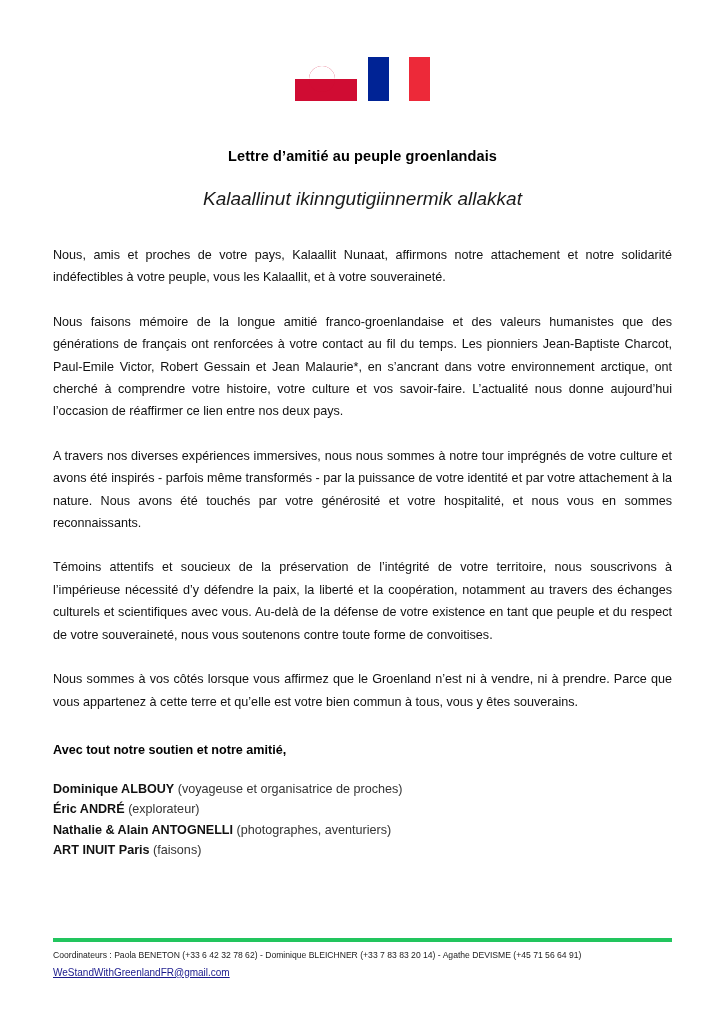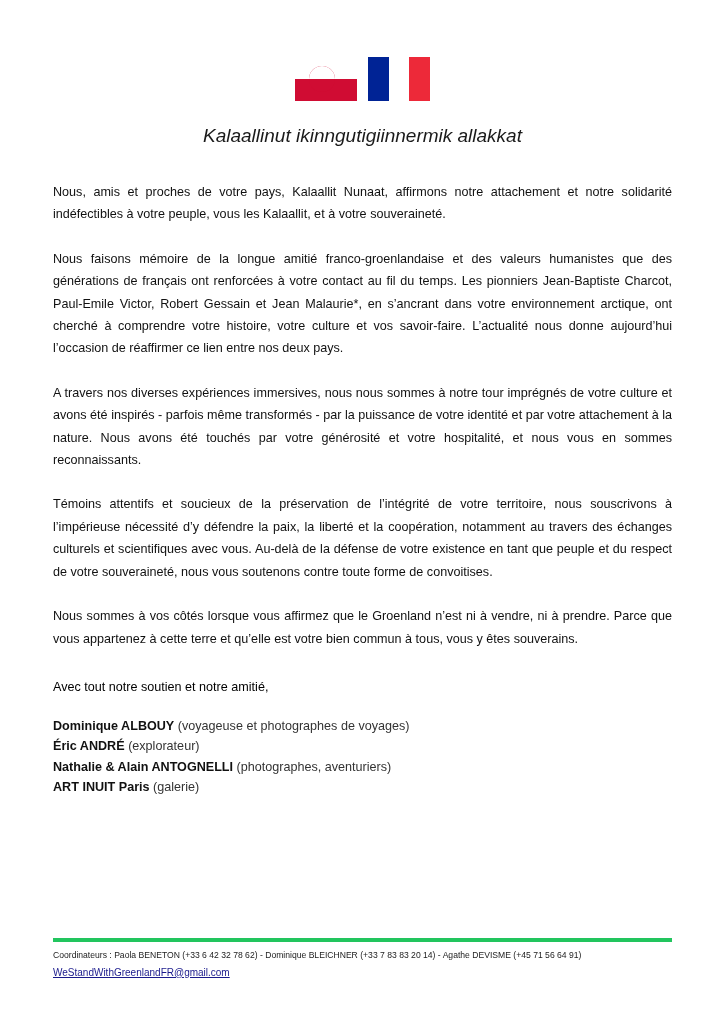--- a/index.html
+++ b/index.html
@@ -98,21 +98,21 @@
     margin-top: 34px;
   }
   .body-text p {
     margin: 0 0 22px 0;
     font-size: 12.6px;
     line-height: 1.78;
     text-align: justify;
     color: #111111;
   }
   .closing {
-    font-weight: normal;
+    font-weight: bold;
     font-size: 12.6px;
     margin: 30px 0 22px 0;
   }
 
   
   .signatures {
     margin-top: 4px;
   }
   .sig-line {
     font-size: 12.6px;
@@ -159,48 +159,49 @@
       <div class="gl-bottom"></div>
       <div class="gl-circle"></div>
     </div>
     <div class="flag flag-fr">
       <span class="fr-blue"></span>
       <span class="fr-white"></span>
       <span class="fr-red"></span>
     </div>
   </div>
 
+  <div class="title">Lettre d’amitié au peuple groenlandais</div>
   <div class="subtitle">Kalaallinut ikinngutigiinnermik allakkat</div>
 
   <div class="body-text">
     <p>Nous, amis et proches de votre pays, Kalaallit Nunaat, affirmons notre attachement et notre solidarité indéfectibles à votre peuple, vous les Kalaallit, et à votre souveraineté.</p>
     <p>Nous faisons mémoire de la longue amitié franco-groenlandaise et des valeurs humanistes que des générations de français ont renforcées à votre contact au fil du temps. Les pionniers Jean-Baptiste Charcot, Paul-Emile Victor, Robert Gessain et Jean Malaurie*, en s’ancrant dans votre environnement arctique, ont cherché à comprendre votre histoire, votre culture et vos savoir-faire. L’actualité nous donne aujourd’hui l’occasion de réaffirmer ce lien entre nos deux pays.</p>
     <p>A travers nos diverses expériences immersives, nous nous sommes à notre tour imprégnés de votre culture et avons été inspirés - parfois même transformés - par la puissance de votre identité et par votre attachement à la nature. Nous avons été touchés par votre générosité et votre hospitalité, et nous vous en sommes reconnaissants.</p>
     <p>Témoins attentifs et soucieux de la préservation de l’intégrité de votre territoire, nous souscrivons à l’impérieuse nécessité d’y défendre la paix, la liberté et la coopération, notamment au travers des échanges culturels et scientifiques avec vous. Au-delà de la défense de votre existence en tant que peuple et du respect de votre souveraineté, nous vous soutenons contre toute forme de convoitises.</p>
     <p>Nous sommes à vos côtés lorsque vous affirmez que le Groenland n’est ni à vendre, ni à prendre. Parce que vous appartenez à cette terre et qu’elle est votre bien commun à tous, vous y êtes souverains.</p>
   </div>
 
   <div class="closing">Avec tout notre soutien et notre amitié,</div>
 
   <div class="signatures">
     <div class="sig-line">
       <span class="sig-name">Dominique ALBOUY</span>
-      <span class="sig-role">(voyageuse et photographes de voyages)</span>
+      <span class="sig-role">(voyageuse et organisatrice de proches)</span>
     </div>
     <div class="sig-line">
       <span class="sig-name">Éric ANDRÉ</span>
       <span class="sig-role">(explorateur)</span>
     </div>
     <div class="sig-line">
       <span class="sig-name">Nathalie &amp; Alain ANTOGNELLI</span>
       <span class="sig-role">(photographes, aventuriers)</span>
     </div>
     <div class="sig-line">
       <span class="sig-name">ART INUIT Paris</span>
-      <span class="sig-role">(galerie)</span>
+      <span class="sig-role">(faisons)</span>
     </div>
   </div>
 
   <div class="footer">
     <div class="footer-line">Coordinateurs : Paola BENETON (+33 6 42 32 78 62) - Dominique BLEICHNER (+33 7 83 83 20 14) - Agathe DEVISME (+45 71 56 64 91)</div>
     <a class="footer-mail" href="#">WeStandWithGreenlandFR@gmail.com</a>
   </div>
 
 </div>
 

